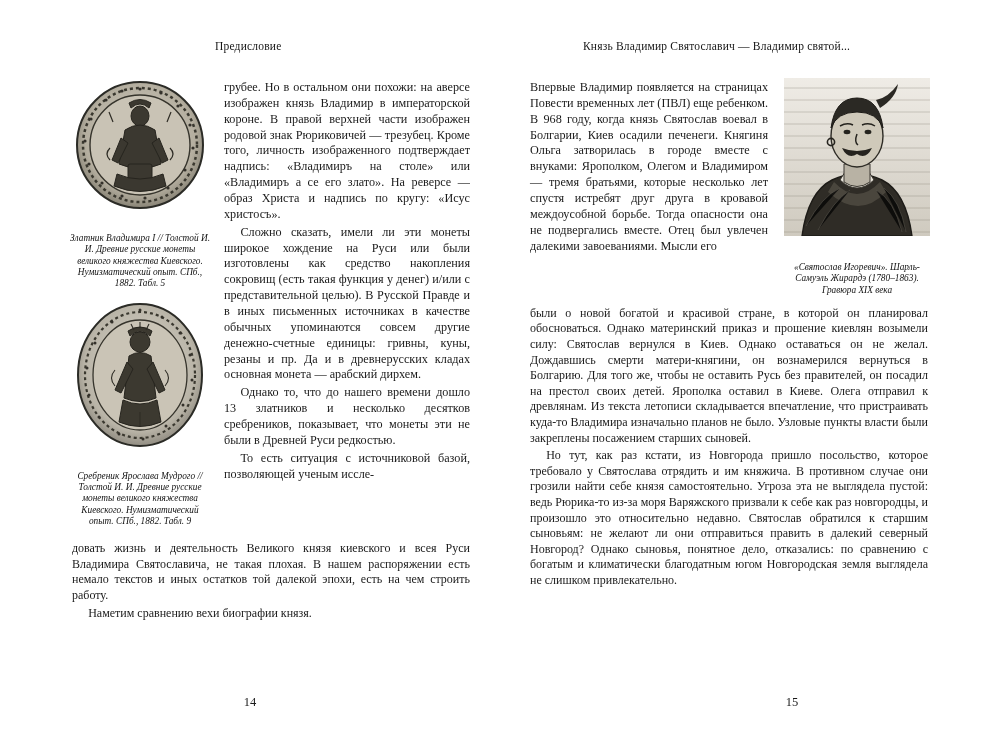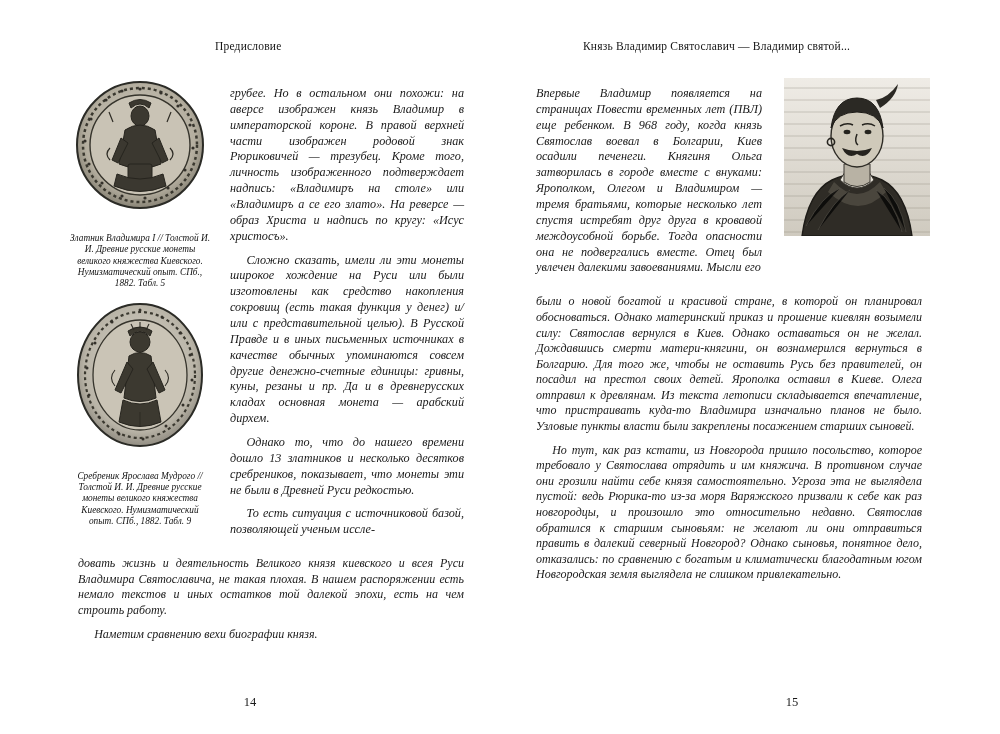--- a/index.html
+++ b/index.html
@@ -82,23 +82,22 @@
     line-height: 1.22;
     font-style: italic;
     text-align: center;
     margin-top: 21px;
     color: #111;
   }
   .col-text {
     overflow: hidden;
   }
   .col-text p, .left-full p, .rcol p {
-    margin: 8px;
+    margin: 2px;
     text-indent: 1.35em;
-    font-style: italic;
   }
   .left-full {
     clear: both;
     font-size: 12px;
     line-height: 1.30;
     text-align: justify;
     padding-top: 2px;
   }
   .no-indent { text-indent: 0 !important; }
 
@@ -303,20 +302,21 @@
               <path d="M73 56 q-3 8 1 11"></path>
             </g>
 
             <circle cx="47" cy="64" r="3.6" fill="none" stroke="#26241e" stroke-width="1.6"></circle>
 
             <g stroke="#6d6a60" stroke-width="0.6" opacity="0.7">
               <path d="M22 148 q16 -30 34 -38 M34 152 q16 -30 32 -40 M92 112 q18 10 26 42 M100 110 q16 12 22 44"></path>
             </g>
           </svg>
         </div>
+        <div class="caption">«Святослав Игоревич». Шарль-Самуэль Жирардэ (1780–1863). Гравюра XIX века</div>
       </div>
 
       <div class="rcol">
         <p class="no-indent">Впервые Владимир появляется на страницах Повести временных лет (ПВЛ) еще ребенком. В 968 году, когда князь Святослав воевал в Болгарии, Киев осадили печенеги. Княгиня Ольга затворилась в городе вместе с внуками: Ярополком, Олегом и Владимиром — тремя братьями, которые несколько лет спустя истребят друг друга в кровавой междоусобной борьбе. Тогда опасности она не подвергались вместе. Отец был увлечен далекими завоеваниями. Мысли его</p>
       </div>
 
       <div class="left-full">
         <p class="no-indent">были о новой богатой и красивой стране, в которой он планировал обосноваться. Однако материнский приказ и прошение киевлян возымели силу: Святослав вернулся в Киев. Однако оставаться он не желал. Дождавшись смерти матери-княгини, он вознамерился вернуться в Болгарию. Для того же, чтобы не оставить Русь без правителей, он посадил на престол своих детей. Ярополка оставил в Киеве. Олега отправил к древлянам. Из текста летописи складывается впечатление, что пристраивать куда-то Владимира изначально планов не было. Узловые пункты власти были закреплены посажением старших сыновей.</p>
         <p>Но тут, как раз кстати, из Новгорода пришло посольство, которое требовало у Святослава отрядить и им княжича. В противном случае они грозили найти себе князя самостоятельно. Угроза эта не выглядела пустой: ведь Рюрика-то из-за моря Варяжского призвали к себе как раз новгородцы, и произошло это относительно недавно. Святослав обратился к старшим сыновьям: не желают ли они отправиться править в далекий северный Новгород? Однако сыновья, понятное дело, отказались: по сравнению с богатым и климатически благодатным югом Новгородская земля выглядела не слишком привлекательно.</p>
       </div>

